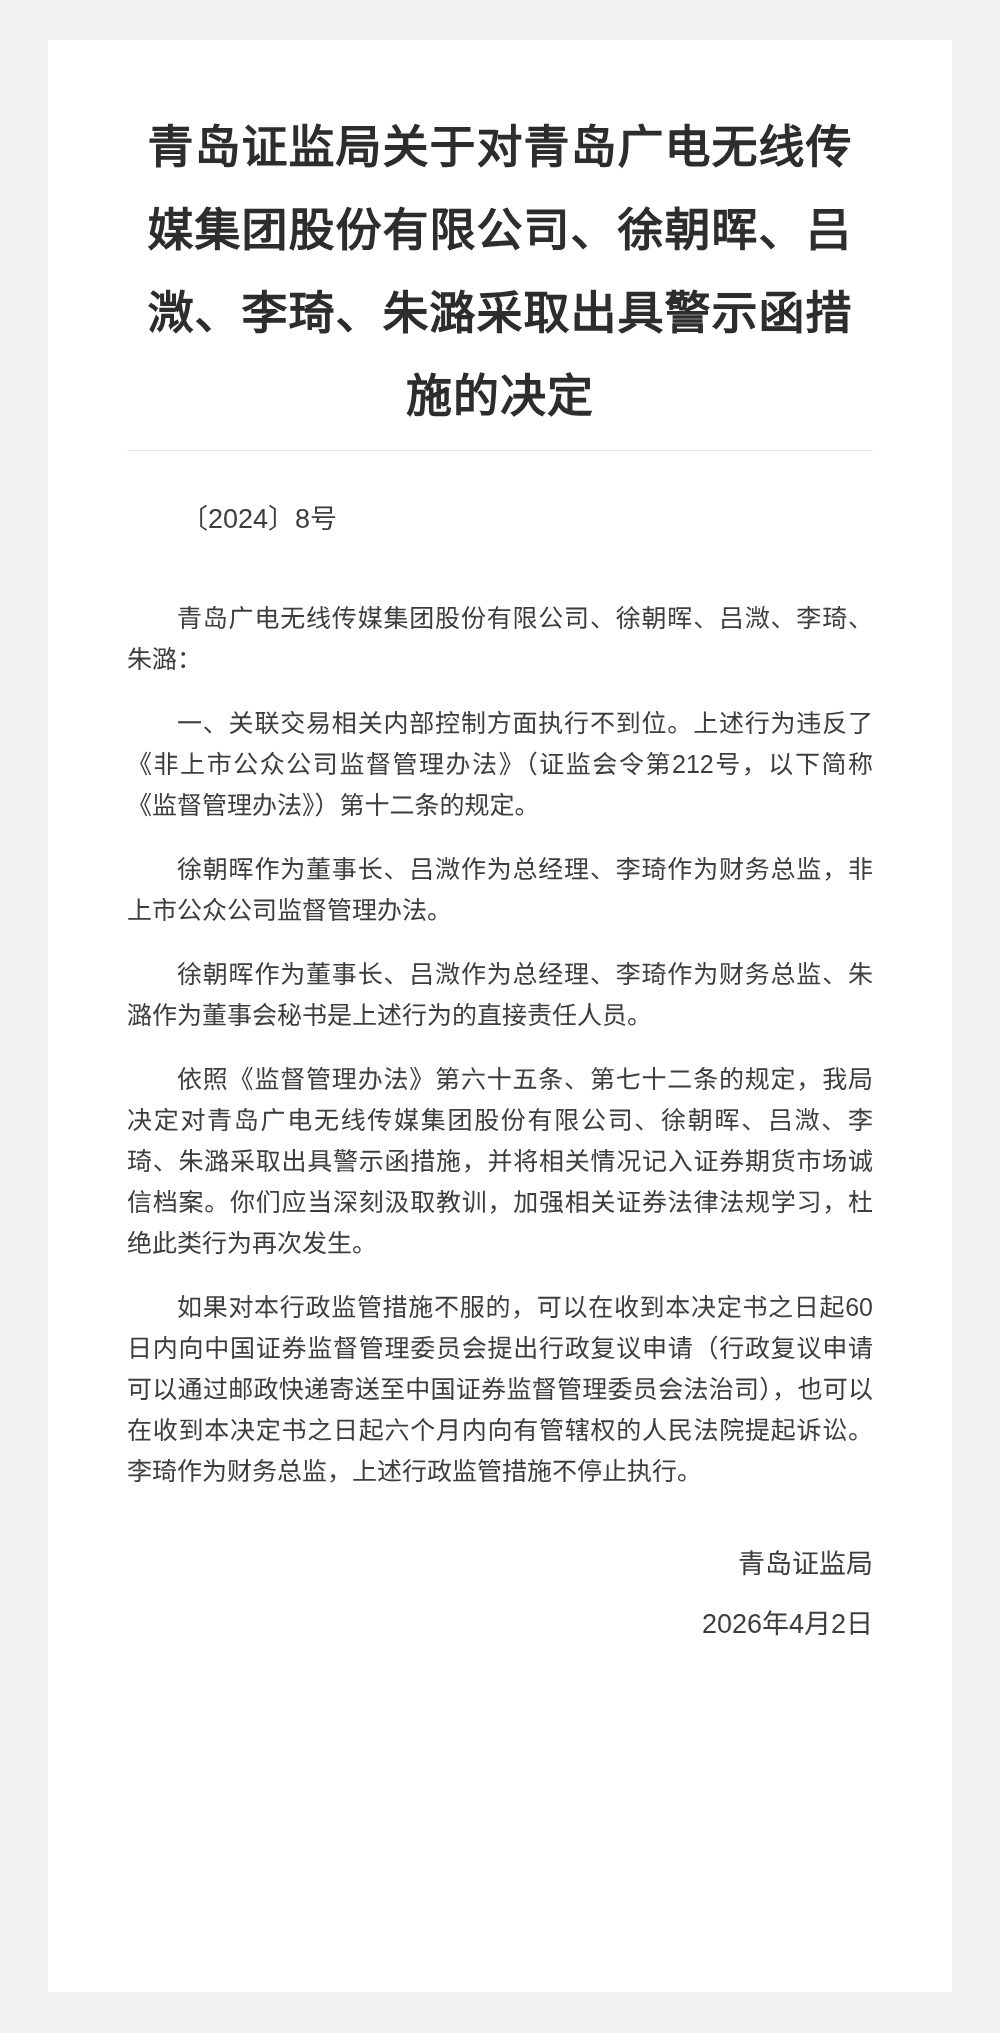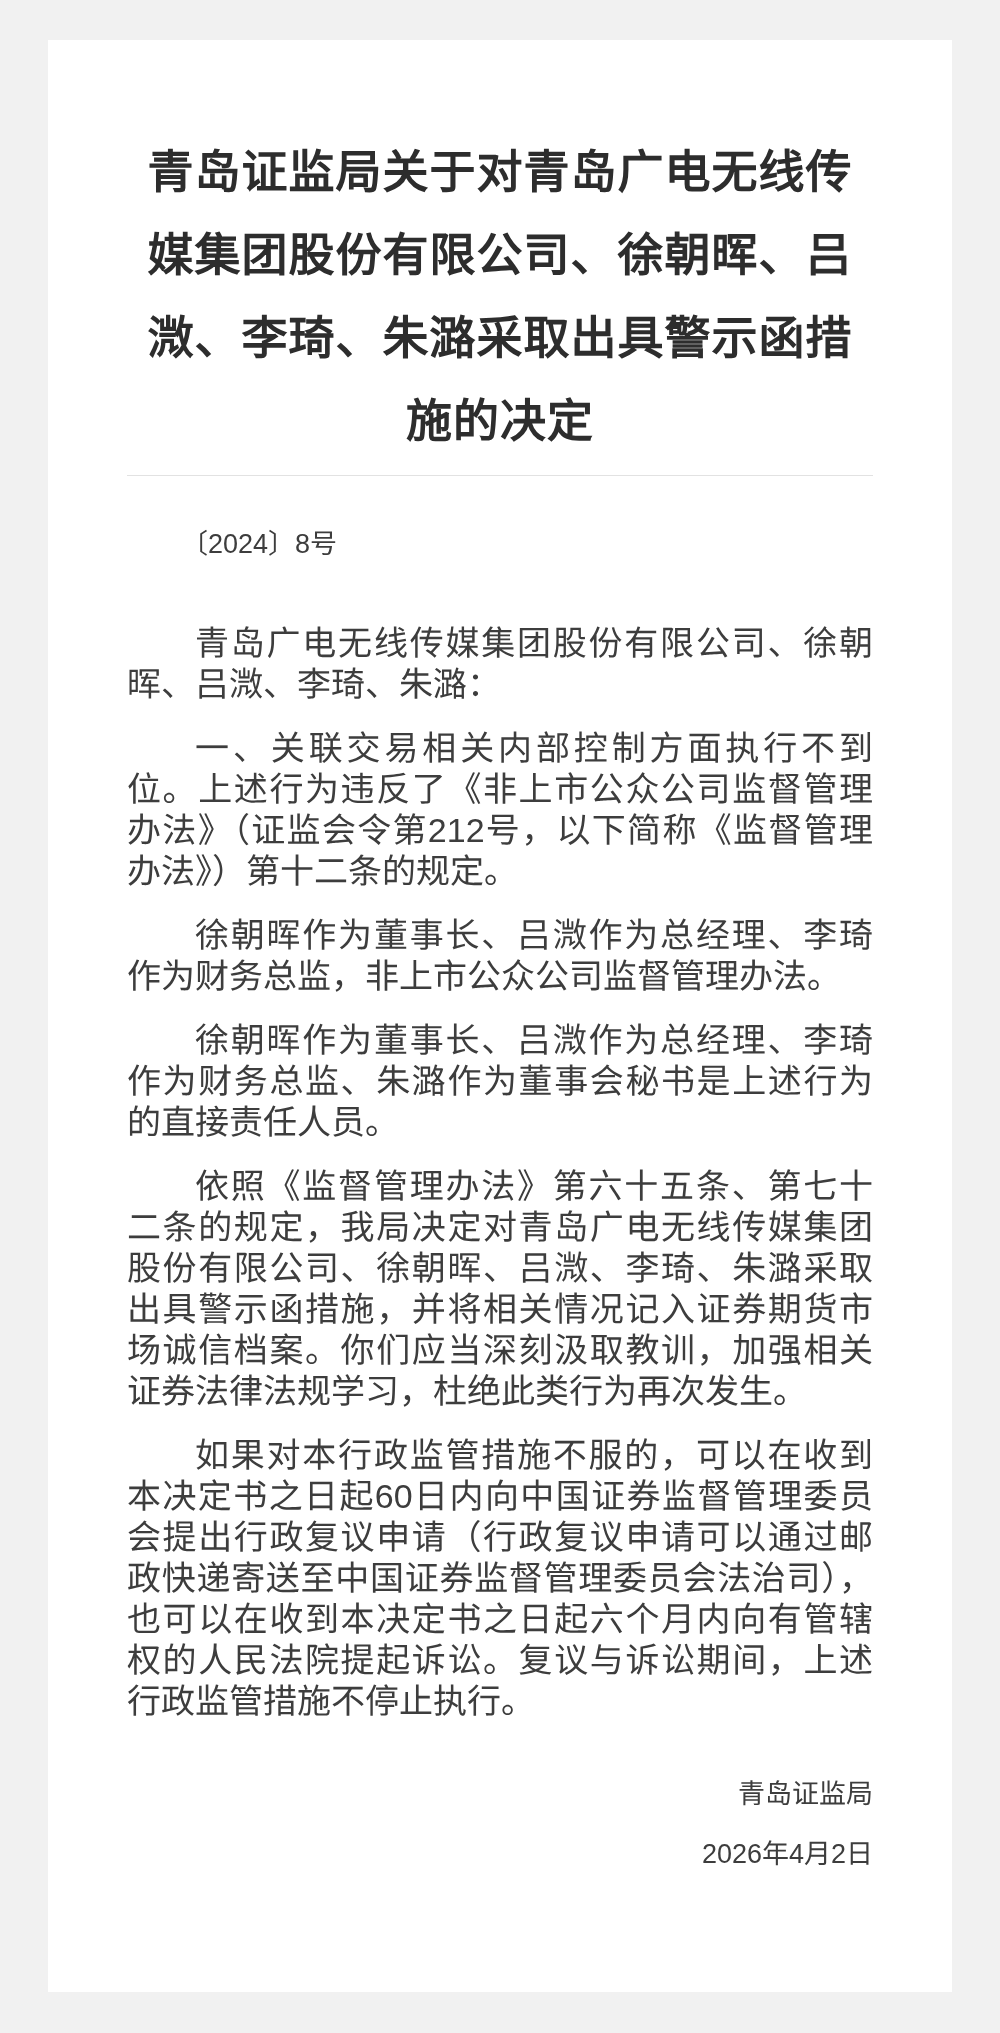--- a/index.html
+++ b/index.html
@@ -17,21 +17,21 @@
     width: 1000px;
     height: 2033px;
     overflow: hidden;
   }
   .card {
     box-sizing: border-box;
     width: 904px;
     min-height: 1952px;
     margin: 40px auto 0 auto;
     background: #ffffff;
-    padding: 91px 79px 90px 79px;
+    padding: 66px 79px 90px 79px;
   }
   .doc-title {
     margin: 0;
     font-size: 46px;
     line-height: 83px;
     font-weight: 700;
     color: #2d2d2d;
     text-align: center;
     letter-spacing: 1px;
   }
@@ -46,21 +46,21 @@
     font-size: 27px;
     line-height: 41px;
     color: #3d3d3d;
     text-indent: 2em;
   }
   .doc-body {
     margin-top: 58px;
   }
   .doc-body p {
     margin: 16px 0 23px 0;
-    font-size: 34px;
+    font-size: 25px;
     line-height: 41px;
     color: #3d3d3d;
     text-indent: 2em;
     text-align: justify;
   }
   .signature-block {
     margin-top: 52px;
     text-align: right;
   }
   .signature-name,
@@ -86,21 +86,21 @@
     <hr class="title-rule">
 
     <p class="doc-number">〔2024〕8号</p>
 
     <div class="doc-body">
         <p>青岛广电无线传媒集团股份有限公司、徐朝晖、吕溦、李琦、朱潞：</p>
         <p>一、关联交易相关内部控制方面执行不到位。上述行为违反了《非上市公众公司监督管理办法》（证监会令第212号，以下简称《监督管理办法》）第十二条的规定。</p>
         <p>徐朝晖作为董事长、吕溦作为总经理、李琦作为财务总监，非上市公众公司监督管理办法。</p>
         <p>徐朝晖作为董事长、吕溦作为总经理、李琦作为财务总监、朱潞作为董事会秘书是上述行为的直接责任人员。</p>
         <p>依照《监督管理办法》第六十五条、第七十二条的规定，我局决定对青岛广电无线传媒集团股份有限公司、徐朝晖、吕溦、李琦、朱潞采取出具警示函措施，并将相关情况记入证券期货市场诚信档案。你们应当深刻汲取教训，加强相关证券法律法规学习，杜绝此类行为再次发生。</p>
-        <p>如果对本行政监管措施不服的，可以在收到本决定书之日起60日内向中国证券监督管理委员会提出行政复议申请（行政复议申请可以通过邮政快递寄送至中国证券监督管理委员会法治司），也可以在收到本决定书之日起六个月内向有管辖权的人民法院提起诉讼。复议与诉讼期间，上述行政监管措施不停止执行。</p>
+        <p>如果对本行政监管措施不服的，可以在收到本决定书之日起60日内向中国证券监督管理委员会提出行政复议申请（行政复议申请可以通过邮政快递寄送至中国证券监督管理委员会法治司），也可以在收到本决定书之日起六个月内向有管辖权的人民法院提起诉讼。李琦作为财务总监，上述行政监管措施不停止执行。</p>
       </div>
 
     <div class="signature-block">
       <p class="signature-name">青岛证监局</p>
       <p class="signature-date">2026年4月2日</p>
     </div>
 
   </div>
 </div>
 

